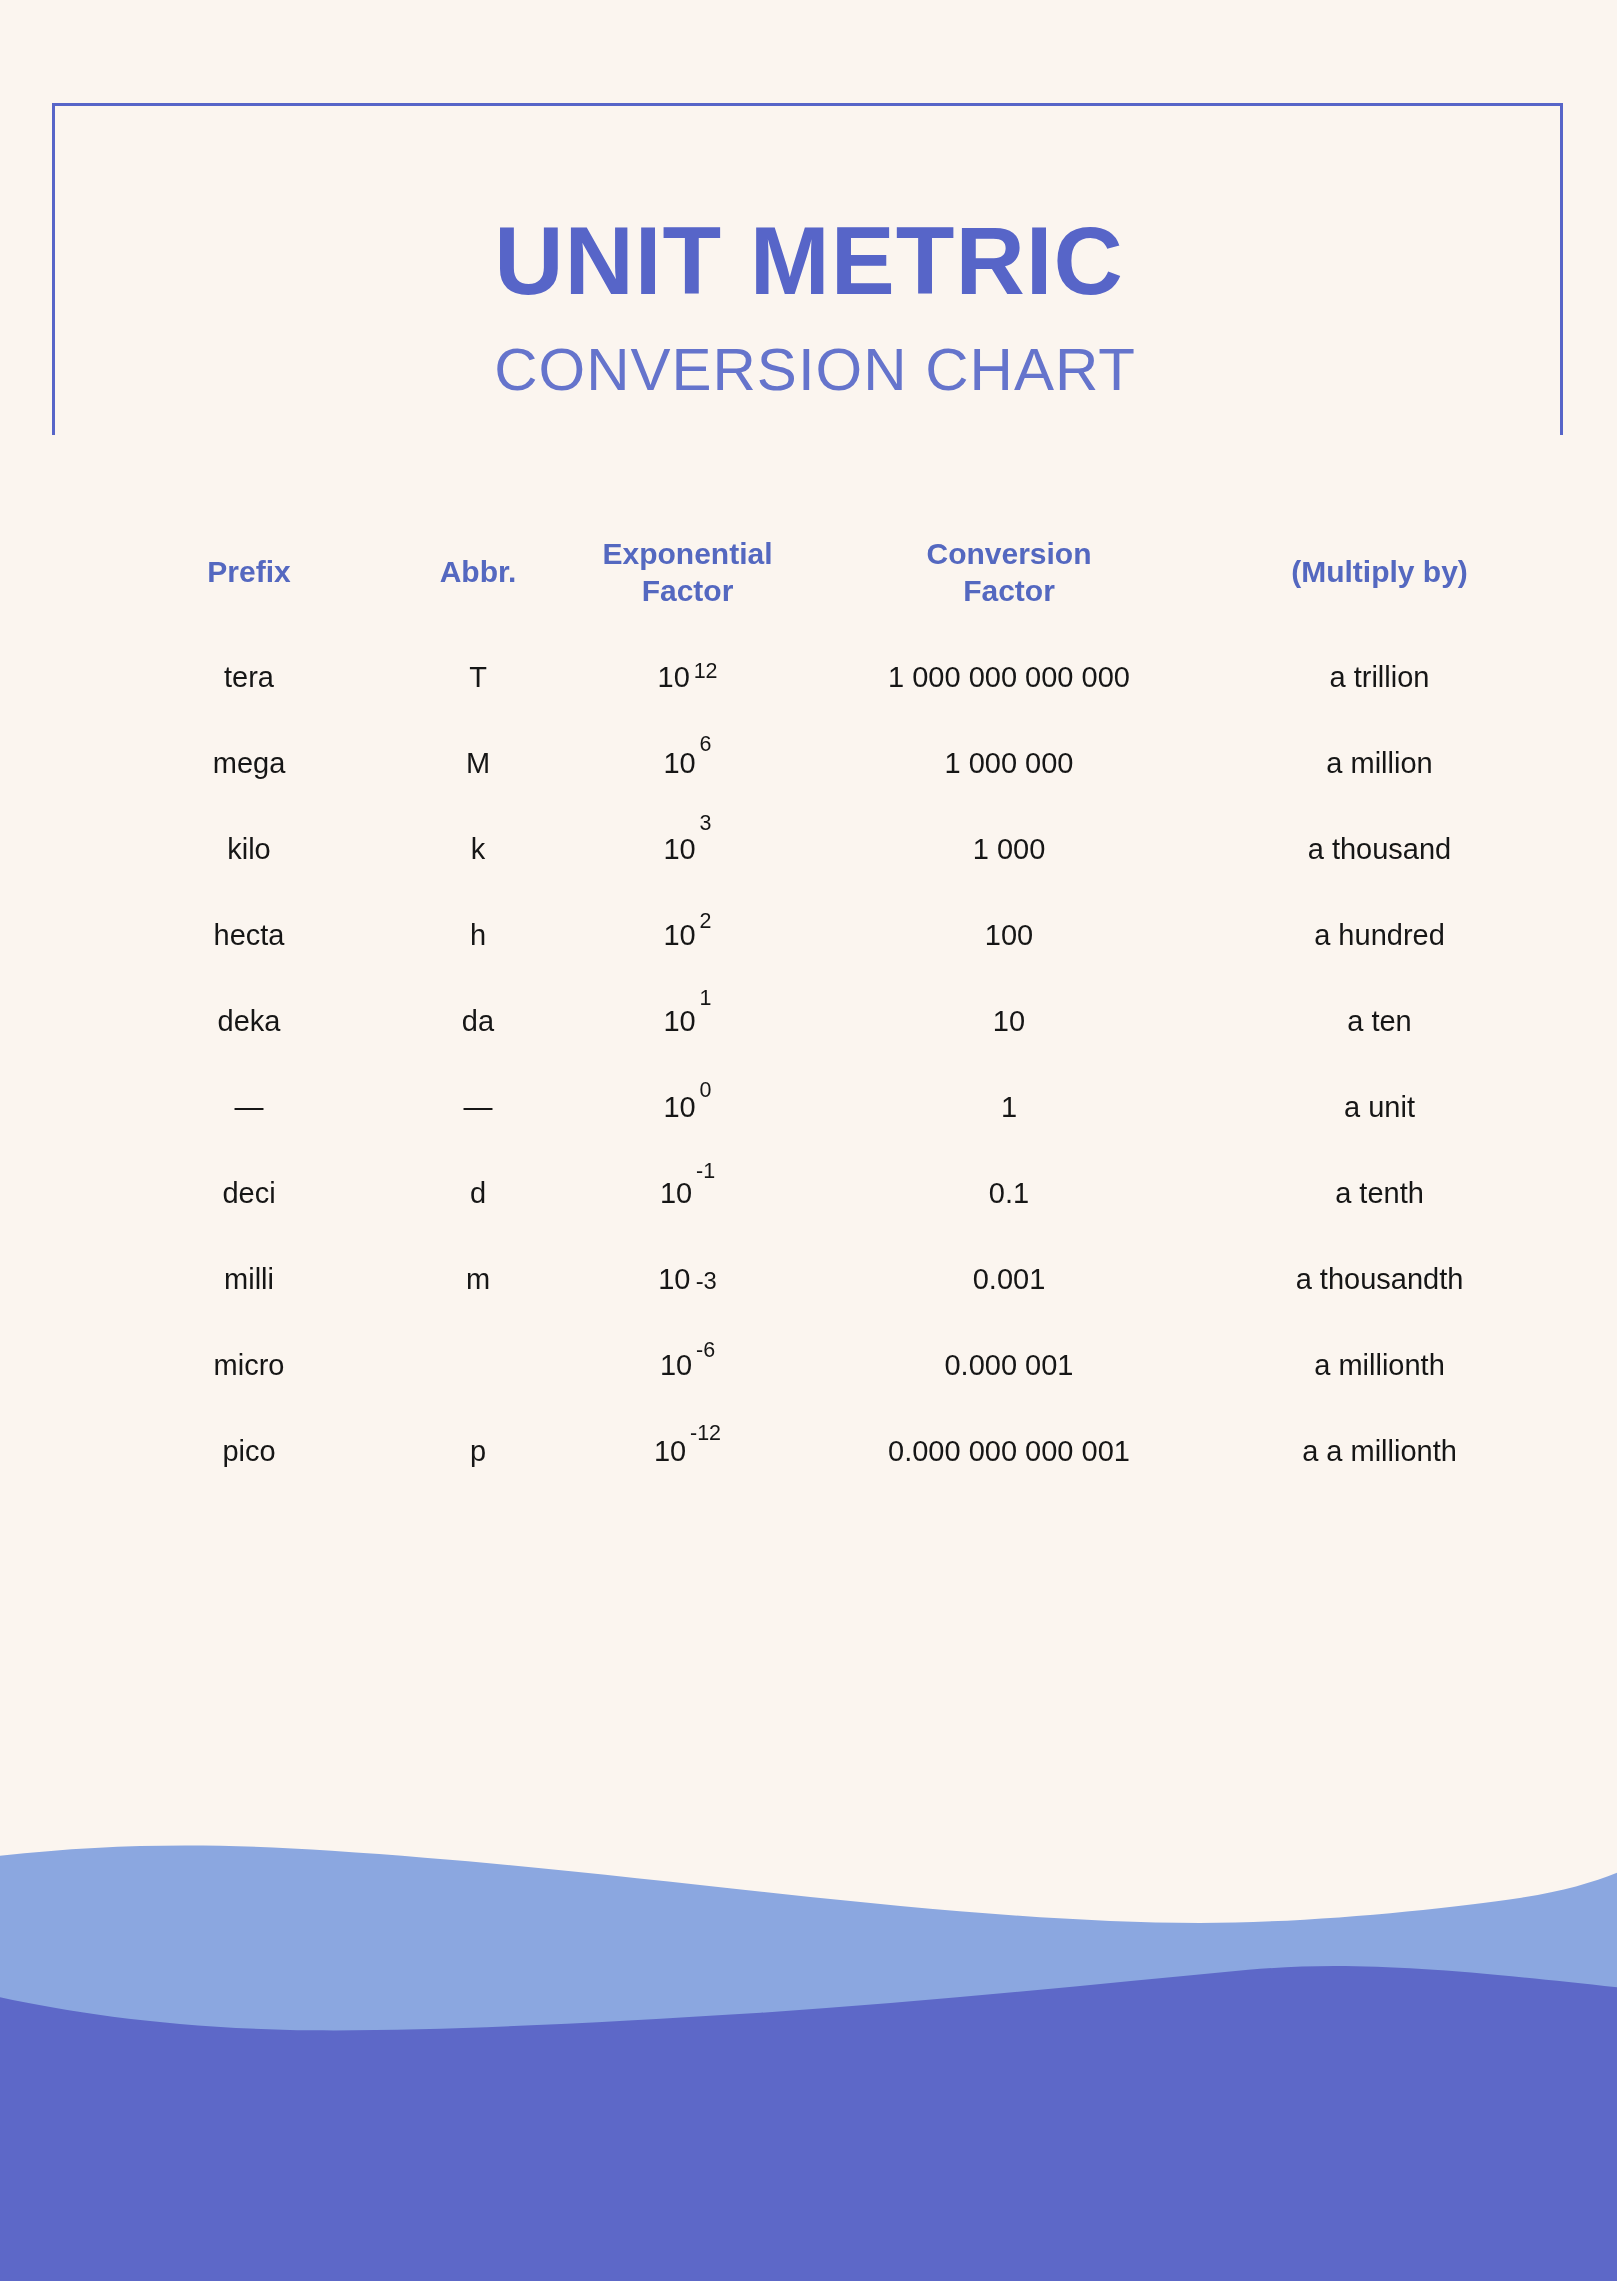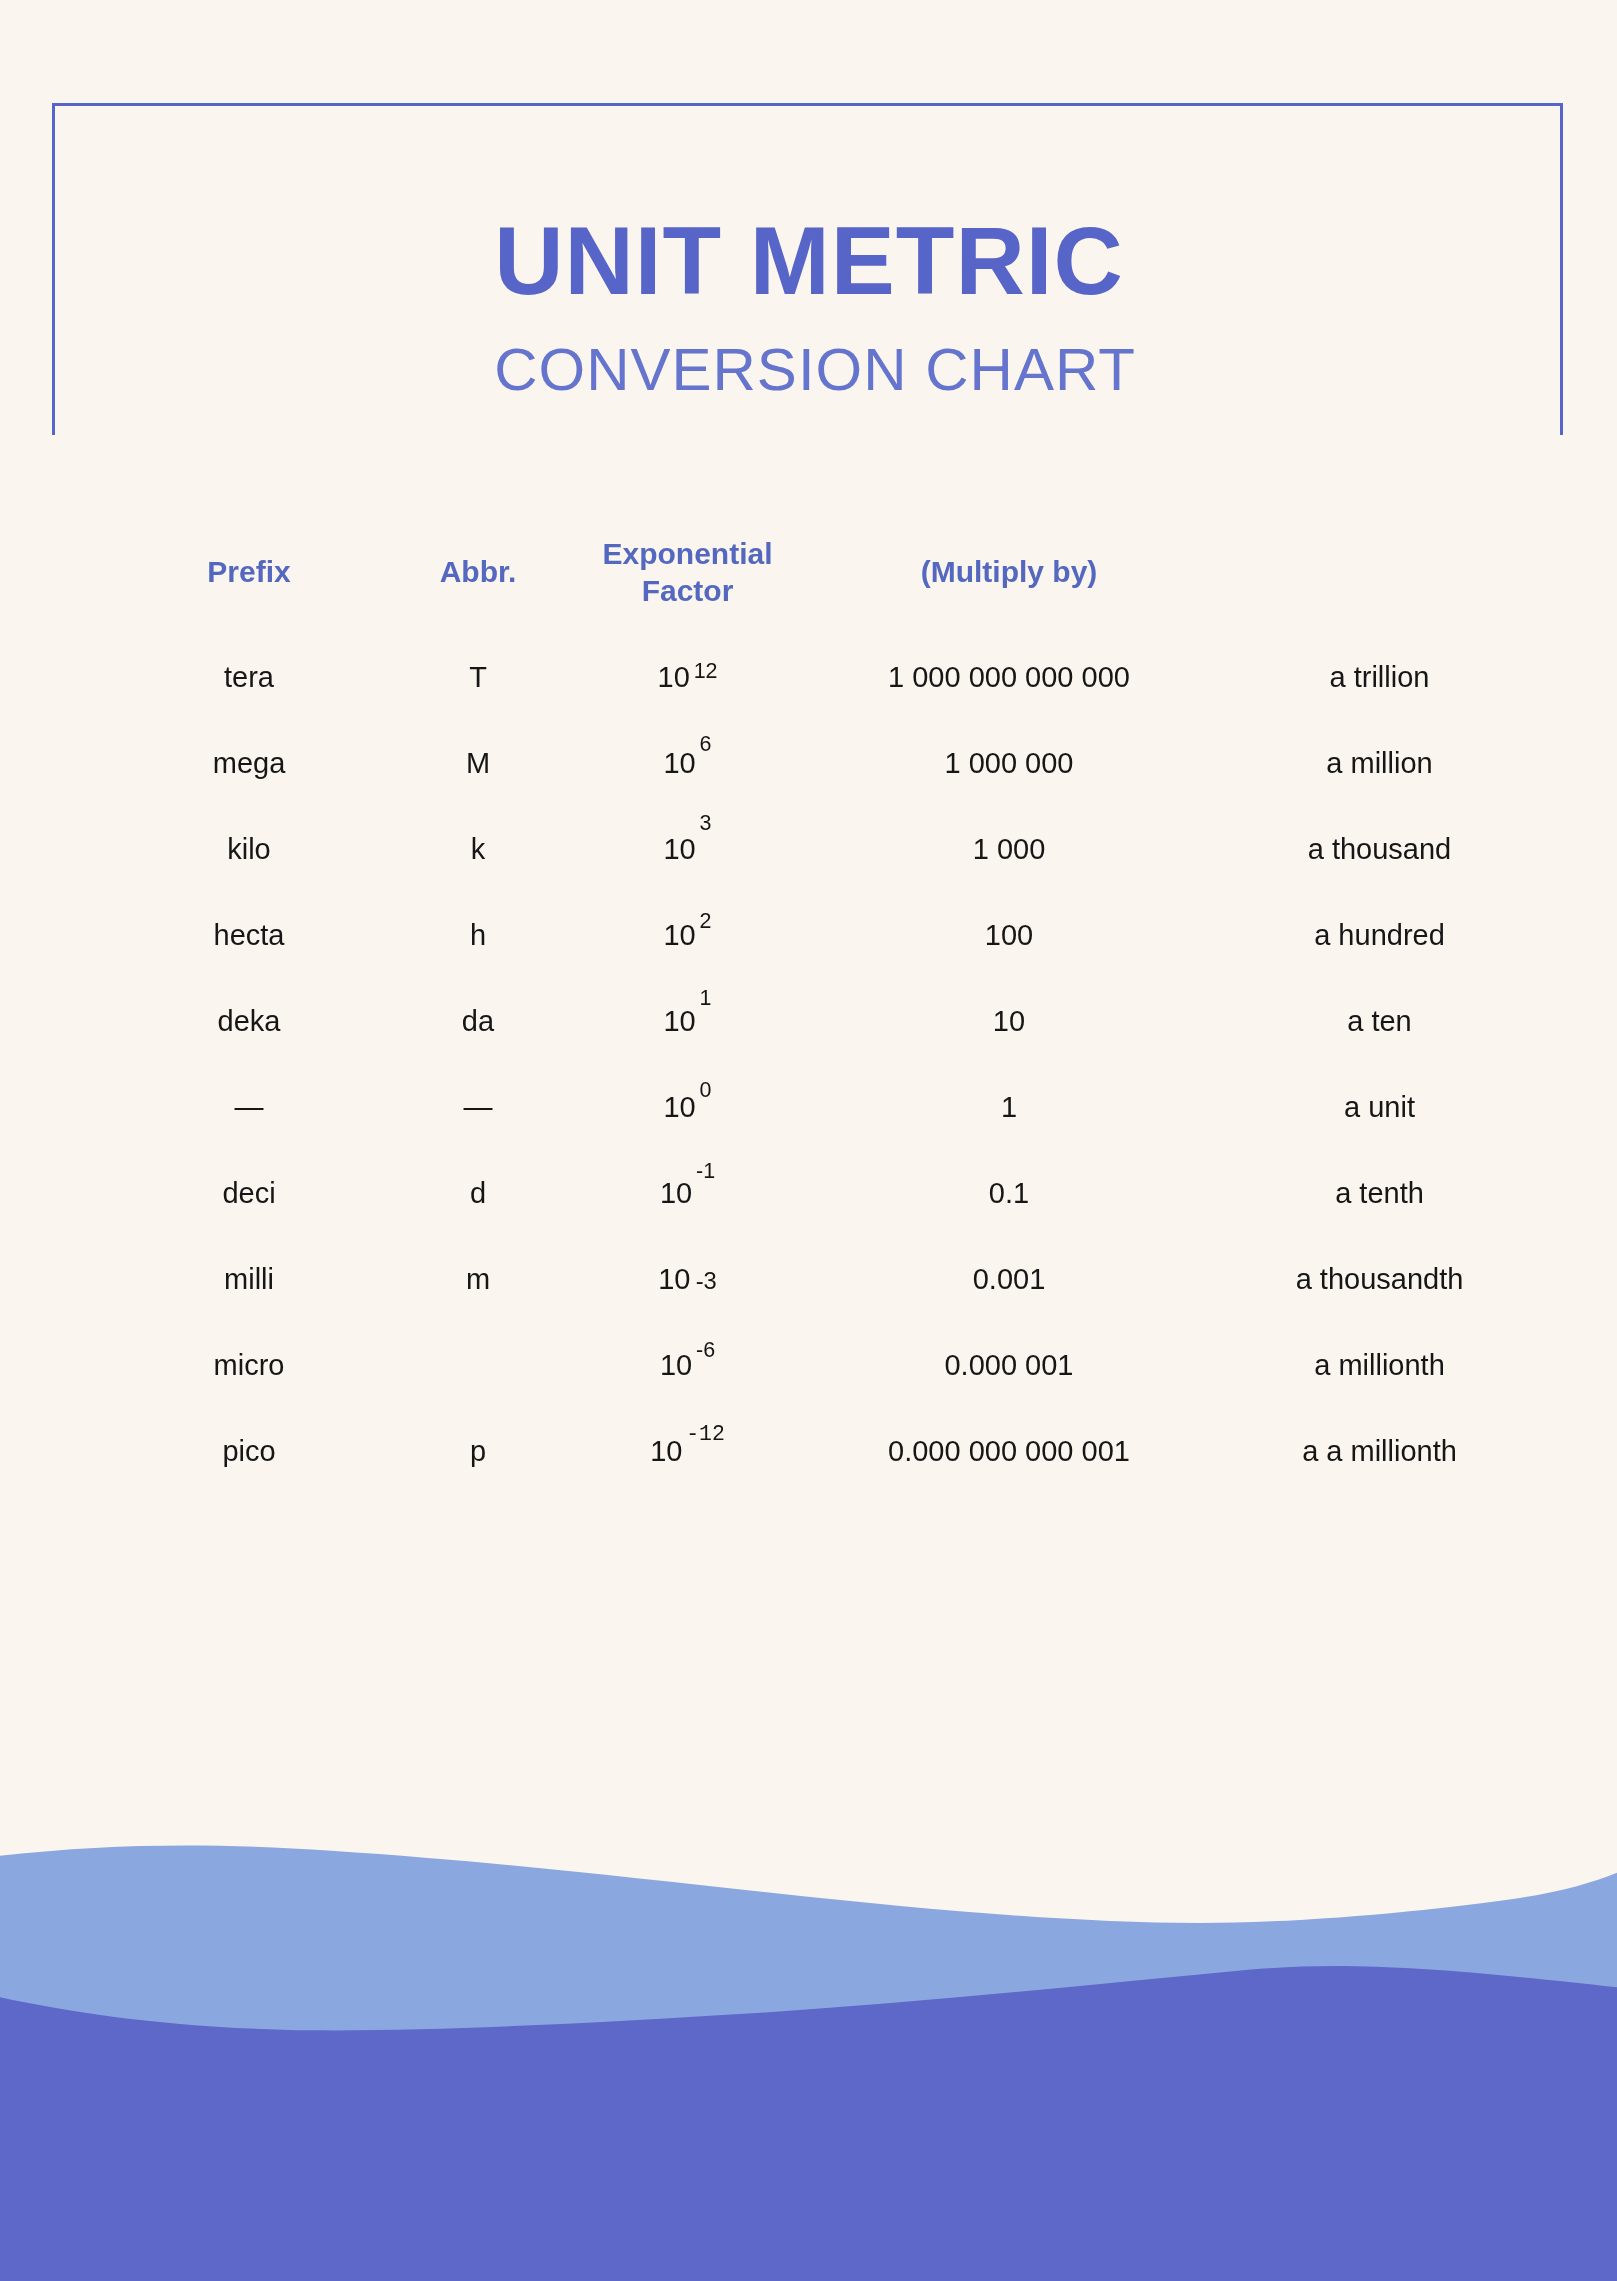--- a/index.html
+++ b/index.html
@@ -102,20 +102,21 @@
   <div class="frame"></div>
 
   <h1 class="title">UNIT METRIC</h1>
   <div class="subtitle">CONVERSION CHART</div>
 
   <div class="table">
     <div class="thead">
       <div class="th">Prefix</div>
       <div class="th">Abbr.</div>
       <div class="th">Exponential Factor</div>
+      <div class="th">Conversion Factor</div>
       <div class="th">(Multiply by)</div>
     </div>
     <div id="rows">
         <div class="row">
           <div class="cell">tera</div>
           <div class="cell">T</div>
           <div class="cell exp"><span class="base">10</span><span class="sup" style="transform: translateY(-8.8px);">12</span></div>
           <div class="cell">1 000 000 000 000</div>
           <div class="cell">a trillion</div>
         </div>
@@ -171,21 +172,21 @@
         <div class="row">
           <div class="cell">micro</div>
           <div class="cell"></div>
           <div class="cell exp"><span class="base">10</span><span class="sup" style="transform: translateY(-17.6px);">-6</span></div>
           <div class="cell">0.000 001</div>
           <div class="cell">a millionth</div>
         </div>
         <div class="row">
           <div class="cell">pico</div>
           <div class="cell">p</div>
-          <div class="cell exp"><span class="base">10</span><span class="sup" style="transform: translateY(-21.5px); font-family: Liberation Mono, monospace;">-12</span></div>
+          <div class="cell exp"><span class="base">10</span><span class="sup" style="transform: translateY(-21.5px);">-12</span></div>
           <div class="cell">0.000 000 000 001</div>
           <div class="cell">a a millionth</div>
         </div>
       </div>
   </div>
 
   <svg class="waves" viewBox="0 0 1659 489" preserveAspectRatio="none" aria-hidden="true">
     <path d="M 0,53
              C 120,40 220,40 340,48
              C 520,60 650,76 800,92

